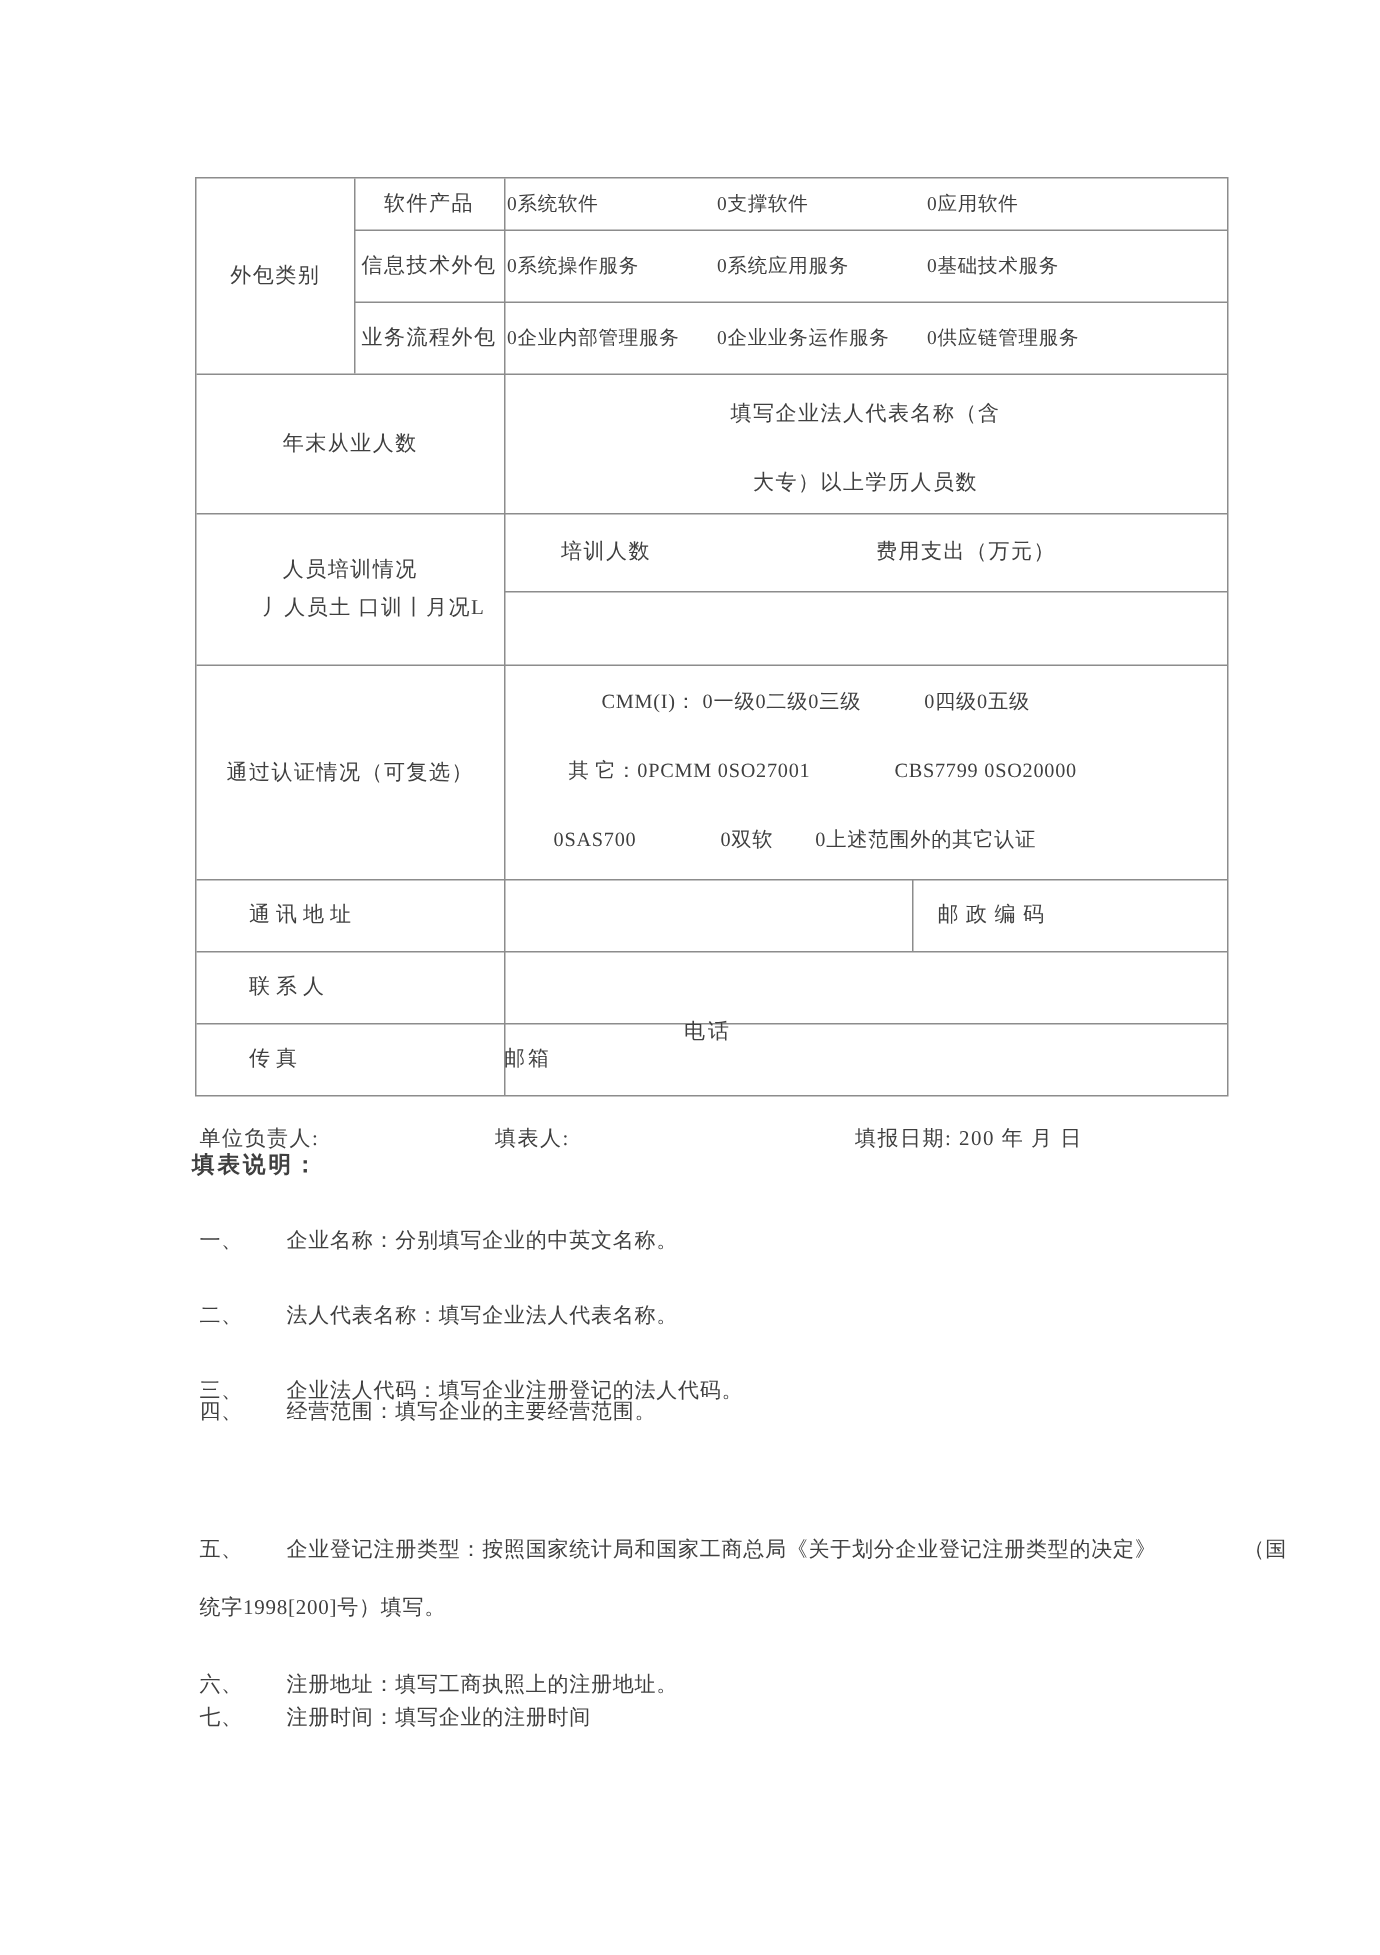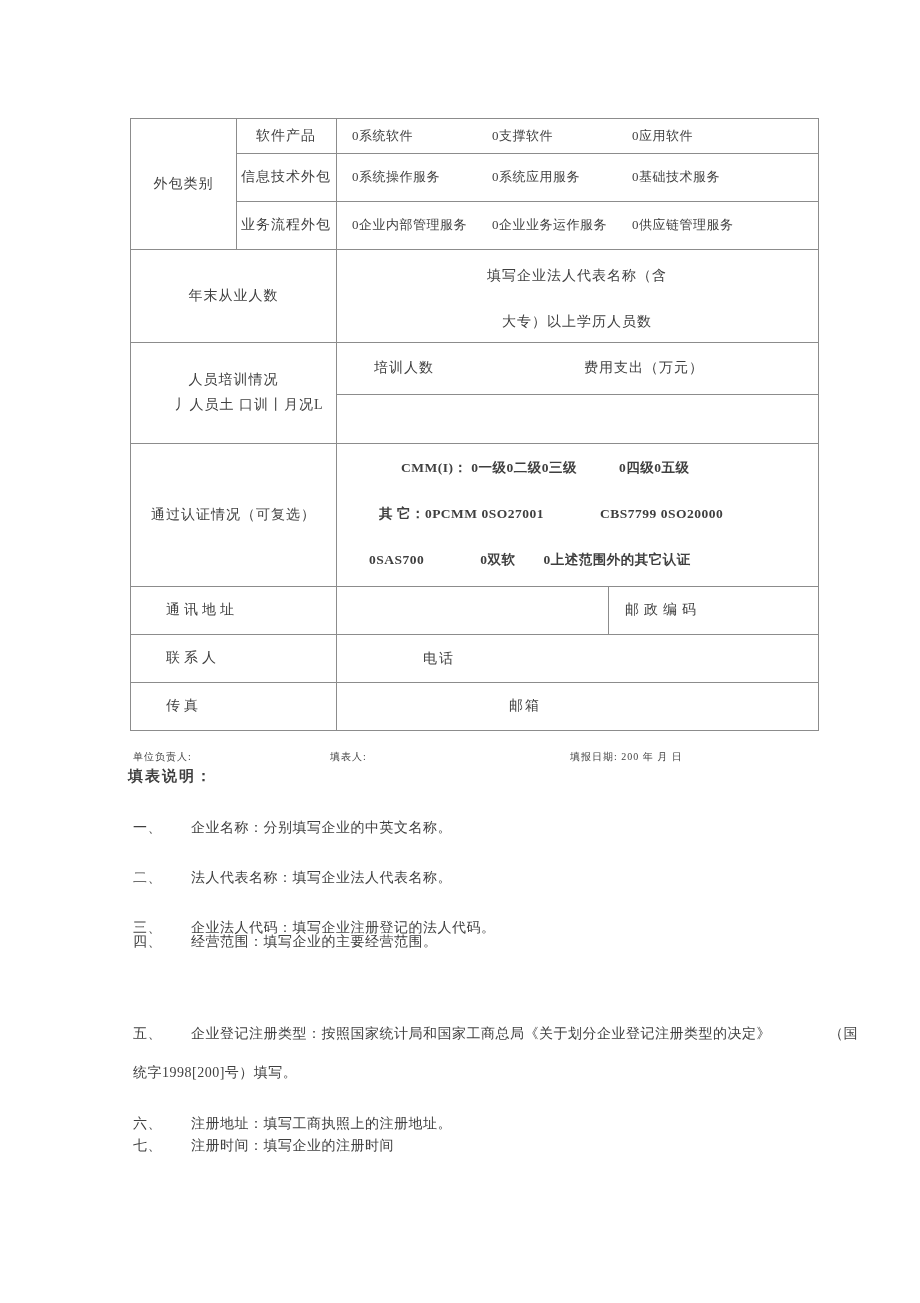--- a/index.html
+++ b/index.html
@@ -7,29 +7,29 @@
     position:relative; width:920px; height:1303px; background:#ffffff;
     font-family:"Liberation Serif","DejaVu Serif",serif; color:#3f3f3f; overflow:hidden;
   }
   .tbl { position:absolute; left:130px; top:118px; width:687px; height:611px;
          border:1px solid #8c8c8c; }
   .vl { position:absolute; width:1px; background:#8c8c8c; }
   .hl { position:absolute; height:1px; background:#8c8c8c; }
   .cell { position:absolute; display:flex; align-items:center; justify-content:center;
           font-size:14px; letter-spacing:1px; box-sizing:border-box; }
   .cell.leftpad { justify-content:flex-start; padding-left:35px; letter-spacing:4px; }
-  .optrow { position:absolute; display:flex; align-items:center; padding-left:16px;
+  .optrow { position:absolute; display:flex; align-items:center; padding-left:2px;
             box-sizing:border-box; font-size:13px; }
   .opt { width:140px; letter-spacing:0.5px; white-space:pre; }
   .opt.last { width:auto; }
   .stackcol { flex-direction:column; }
   .certbox { position:absolute; display:flex; flex-direction:column; padding-top:16px;
              gap:29px; box-sizing:border-box; font-size:13.5px; }
-  .certline { white-space:pre; letter-spacing:0.5px; line-height:17px;font-weight:bold; }
-  .ftext { position:absolute; font-size:10px; letter-spacing:1px; white-space:pre; }
+  .certline { white-space:pre; letter-spacing:0.5px; line-height:17px; }
+  .ftext { position:absolute; font-size:14px; letter-spacing:1px; white-space:pre; }
   .notes-title { position:absolute; left:128px; top:767px; font-size:15px;
                  font-weight:bold; letter-spacing:2px; }
   .note { position:absolute; left:133px; font-size:14px; letter-spacing:0.5px;
           white-space:pre; line-height:16px; }
   .ws-pre { white-space:pre;margin-left:31px; }
 </style>
 </head>
 <body>
 
 <div class="page">
@@ -91,24 +91,24 @@
       <div class="certline" style="padding-left:65px">CMM(I)： 0一级0二级0三级　　　0四级0五级</div>
       <div class="certline" style="padding-left:43px">其 它：0PCMM 0SO27001　　　　CBS7799 0SO20000</div>
       <div class="certline" style="padding-left:33px">0SAS700　　　　0双软　　0上述范围外的其它认证</div>
     </div>
 
     <div class="cell leftpad" style="left:0;top:467px;width:205px;height:48px">通讯地址</div>
     <div class="cell" style="left:205px;top:467px;width:272px;height:48px"></div>
     <div class="cell" style="left:477px;top:467px;width:210px;height:48px;justify-content:flex-start;padding-left:17px;letter-spacing:5px">邮政编码</div>
 
     <div class="cell leftpad" style="left:0;top:515px;width:205px;height:48px">联系人</div>
-    <div class="cell" style="left:205px;top:516px;width:482px;height:48px;justify-content:flex-start;padding-left:87px;letter-spacing:2px">电话</div>
+    <div class="cell" style="left:205px;top:545px;width:482px;height:48px;justify-content:flex-start;padding-left:120px;letter-spacing:2px">电话</div>
 
     <div class="cell leftpad" style="left:0;top:563px;width:205px;height:48px">传真</div>
-    <div class="cell" style="left:205px;top:563px;width:482px;height:48px;justify-content:flex-start;padding-left:173px;letter-spacing:2px">邮箱</div>
+    <div class="cell" style="left:205px;top:563px;width:482px;height:48px;justify-content:flex-start;letter-spacing:2px">邮箱</div>
   </div>
 
   <div class="ftext" style="left:133px;top:750px">单位负责人:</div>
   <div class="ftext" style="left:330px;top:750px">填表人:</div>
   <div class="ftext" style="left:570px;top:750px">填报日期: 200 年 月 日</div>
 
   <div class="notes-title">填表说明：</div>
   <div class="note" style="top:820px">一、　　企业名称：分别填写企业的中英文名称。</div>
   <div class="note" style="top:870px">二、　　法人代表名称：填写企业法人代表名称。</div>
   <div class="note" style="top:920px">三、　　企业法人代码：填写企业注册登记的法人代码。</div>

